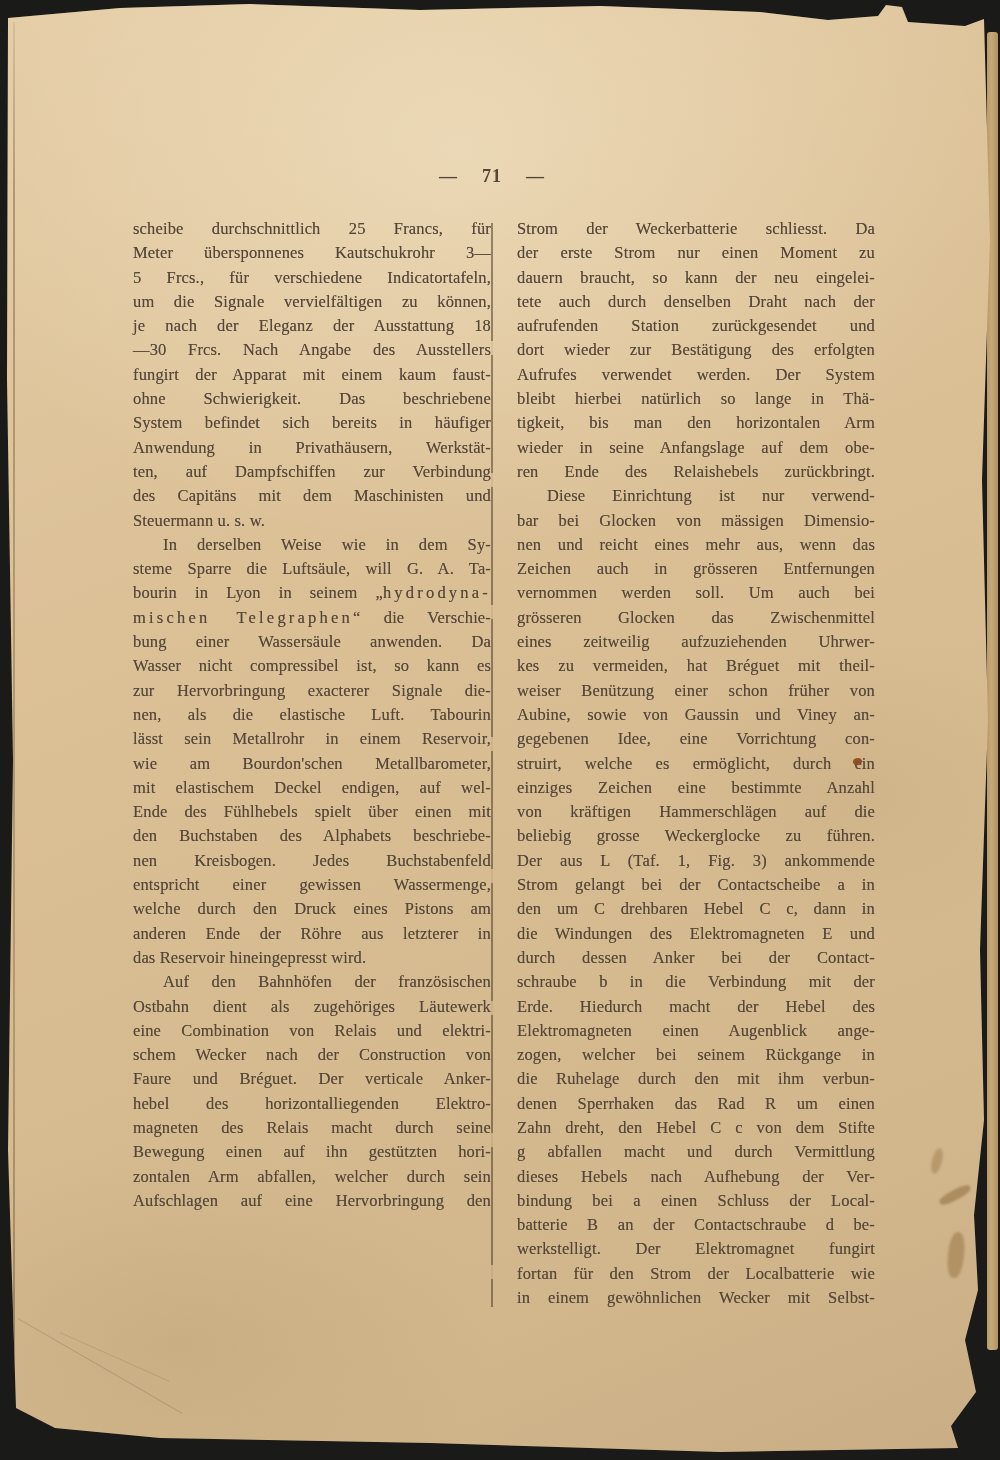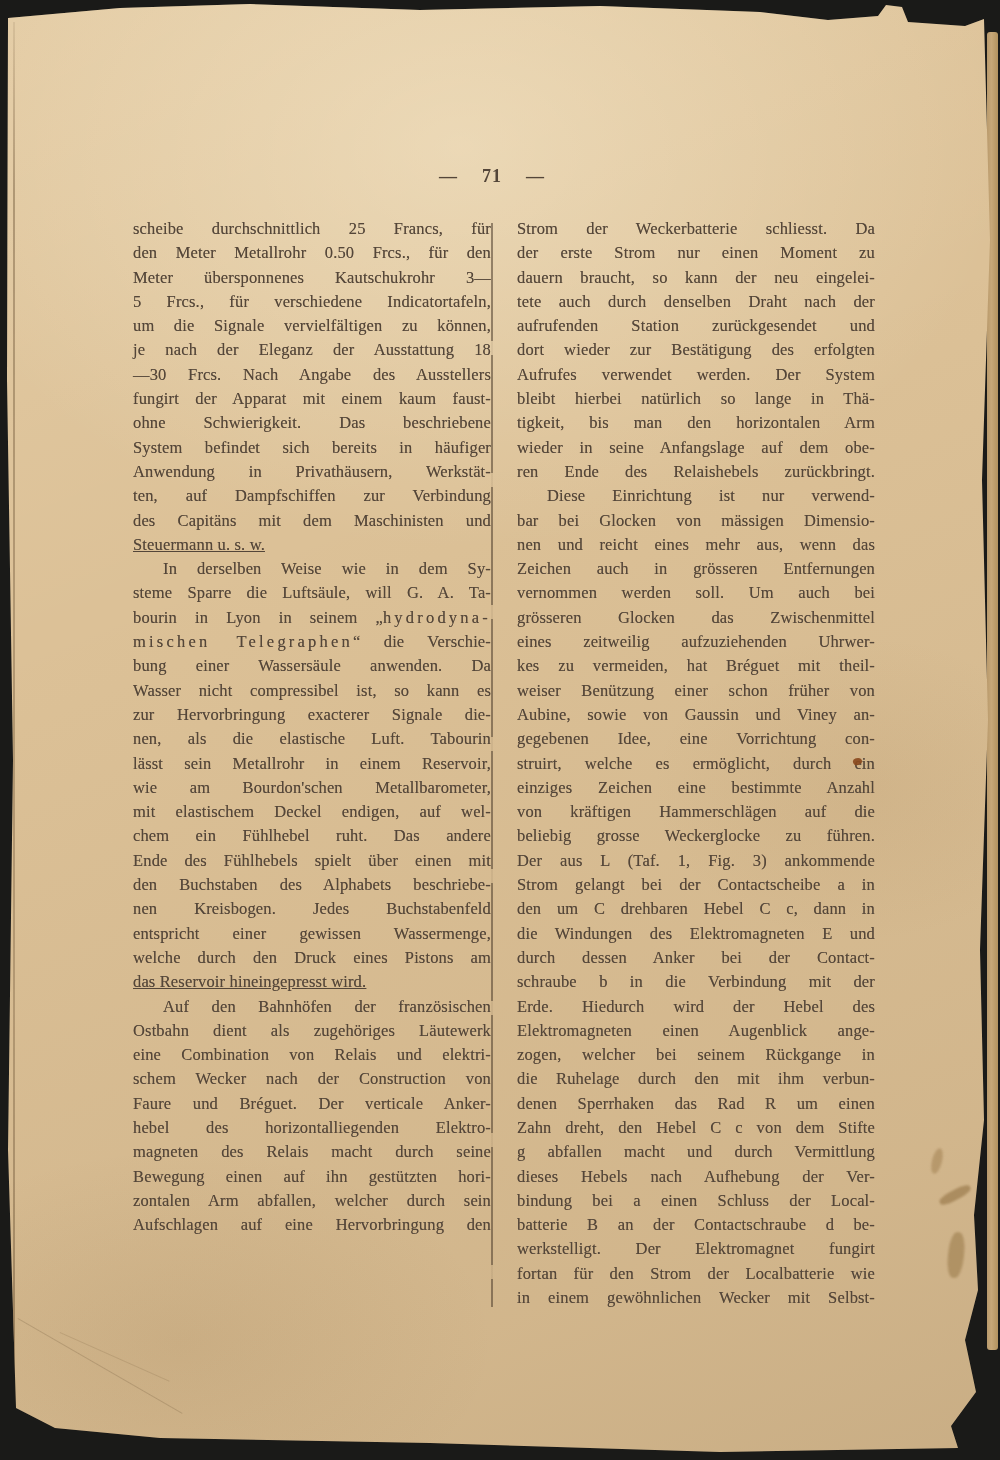--- a/index.html
+++ b/index.html
@@ -77,21 +77,21 @@
     margin-left: 12px;
   }
   .column-left  { left: 0; }
   .column-right { left: 384px; }
 
   .line {
     height: 24.3px; line-height: 24.3px;
     text-align: justify; text-align-last: justify;
     overflow: visible; white-space: nowrap;
   }
-  .line.no-just { text-align: left; text-align-last: left; text-decoration: underline; }
+  .line.no-just { text-align: left; text-align-last: left; }
   .line.indent  { padding-left: 30px; }
   .spaced { letter-spacing: 3.2px; }
 
   
   .divider {
     position: absolute; left: 370px; top: 6px; height: 1084px; width: 1.6px;
     background: repeating-linear-gradient(to bottom,
       rgba(77,61,44,0.55) 0px, rgba(77,61,44,0.55) 118px,
       rgba(77,61,44,0.08) 118px, rgba(77,61,44,0.08) 132px);
   }
@@ -131,21 +131,20 @@
 
     <div class="pagehead">
       <span>—</span>
       <span>71</span>
       <span>—</span>
     </div>
 
     <div class="columns">
       <div class="column column-left">
           <div class="line">scheibe durchschnittlich 25 Francs, für</div>
-          <div class="line">den Meter Metallrohr 0.50 Frcs., für den</div>
           <div class="line">Meter übersponnenes Kautschukrohr 3—</div>
           <div class="line">5 Frcs., für verschiedene Indicatortafeln,</div>
           <div class="line">um die Signale vervielfältigen zu können,</div>
           <div class="line">je nach der Eleganz der Ausstattung 18</div>
           <div class="line">—30 Frcs.  Nach Angabe des Ausstellers</div>
           <div class="line">fungirt der Apparat mit einem kaum faust-</div>
           <div class="line">ohne Schwierigkeit.  Das beschriebene</div>
           <div class="line">System befindet sich bereits in häufiger</div>
           <div class="line">Anwendung in Privathäusern, Werkstät-</div>
           <div class="line">ten, auf Dampfschiffen zur Verbindung</div>
@@ -155,26 +154,26 @@
           <div class="line">steme Sparre die Luftsäule, will G. A. Ta-</div>
           <div class="line"><span>bourin in Lyon in seinem „</span><span class="spaced">hydrodyna-</span></div>
           <div class="line"><span class="spaced">mischen Telegraphen</span><span>“ die Verschie-</span></div>
           <div class="line">bung einer Wassersäule anwenden.  Da</div>
           <div class="line">Wasser nicht compressibel ist, so kann es</div>
           <div class="line">zur Hervorbringung exacterer Signale die-</div>
           <div class="line">nen, als die elastische Luft.  Tabourin</div>
           <div class="line">lässt sein Metallrohr in einem Reservoir,</div>
           <div class="line">wie am Bourdon'schen Metallbarometer,</div>
           <div class="line">mit elastischem Deckel endigen, auf wel-</div>
-          <div class="line">chem ein Fühlhebel ruht.  Das andere</div>
           <div class="line">Ende des Fühlhebels spielt über einen mit</div>
           <div class="line">den Buchstaben des Alphabets beschriebe-</div>
           <div class="line">nen Kreisbogen.  Jedes Buchstabenfeld</div>
           <div class="line">entspricht einer gewissen Wassermenge,</div>
           <div class="line">welche durch den Druck eines Pistons am</div>
+          <div class="line">anderen Ende der Röhre aus letzterer in</div>
           <div class="line no-just">das Reservoir hineingepresst wird.</div>
           <div class="line indent">Auf den Bahnhöfen der französischen</div>
           <div class="line">Ostbahn dient als zugehöriges Läutewerk</div>
           <div class="line">eine Combination von Relais und elektri-</div>
           <div class="line">schem Wecker nach der Construction von</div>
           <div class="line">Faure und Bréguet.  Der verticale Anker-</div>
           <div class="line">hebel des horizontalliegenden Elektro-</div>
           <div class="line">magneten des Relais macht durch seine</div>
           <div class="line">Bewegung einen auf ihn gestützten hori-</div>
           <div class="line">zontalen Arm abfallen, welcher durch sein</div>
@@ -207,21 +206,21 @@
           <div class="line">struirt, welche es ermöglicht, durch ein</div>
           <div class="line">einziges Zeichen eine bestimmte Anzahl</div>
           <div class="line">von kräftigen Hammerschlägen auf die</div>
           <div class="line">beliebig grosse Weckerglocke zu führen.</div>
           <div class="line">Der aus L (Taf. 1, Fig. 3) ankommende</div>
           <div class="line">Strom gelangt bei der Contactscheibe a in</div>
           <div class="line">den um C drehbaren Hebel C c, dann in</div>
           <div class="line">die Windungen des Elektromagneten E und</div>
           <div class="line">durch dessen Anker bei der Contact-</div>
           <div class="line">schraube b in die Verbindung mit der</div>
-          <div class="line">Erde.  Hiedurch wird der Hebel des</div>
+          <div class="line">Erde.  Hiedurch macht der Hebel des</div>
           <div class="line">Elektromagneten einen Augenblick ange-</div>
           <div class="line">zogen, welcher bei seinem Rückgange in</div>
           <div class="line">die Ruhelage durch den mit ihm verbun-</div>
           <div class="line">denen Sperrhaken das Rad R um einen</div>
           <div class="line">Zahn dreht, den Hebel C c von dem Stifte</div>
           <div class="line">g abfallen macht und durch Vermittlung</div>
           <div class="line">dieses Hebels nach Aufhebung der Ver-</div>
           <div class="line">bindung bei a einen Schluss der Local-</div>
           <div class="line">batterie B an der Contactschraube d be-</div>
           <div class="line">werkstelligt.  Der Elektromagnet fungirt</div>

